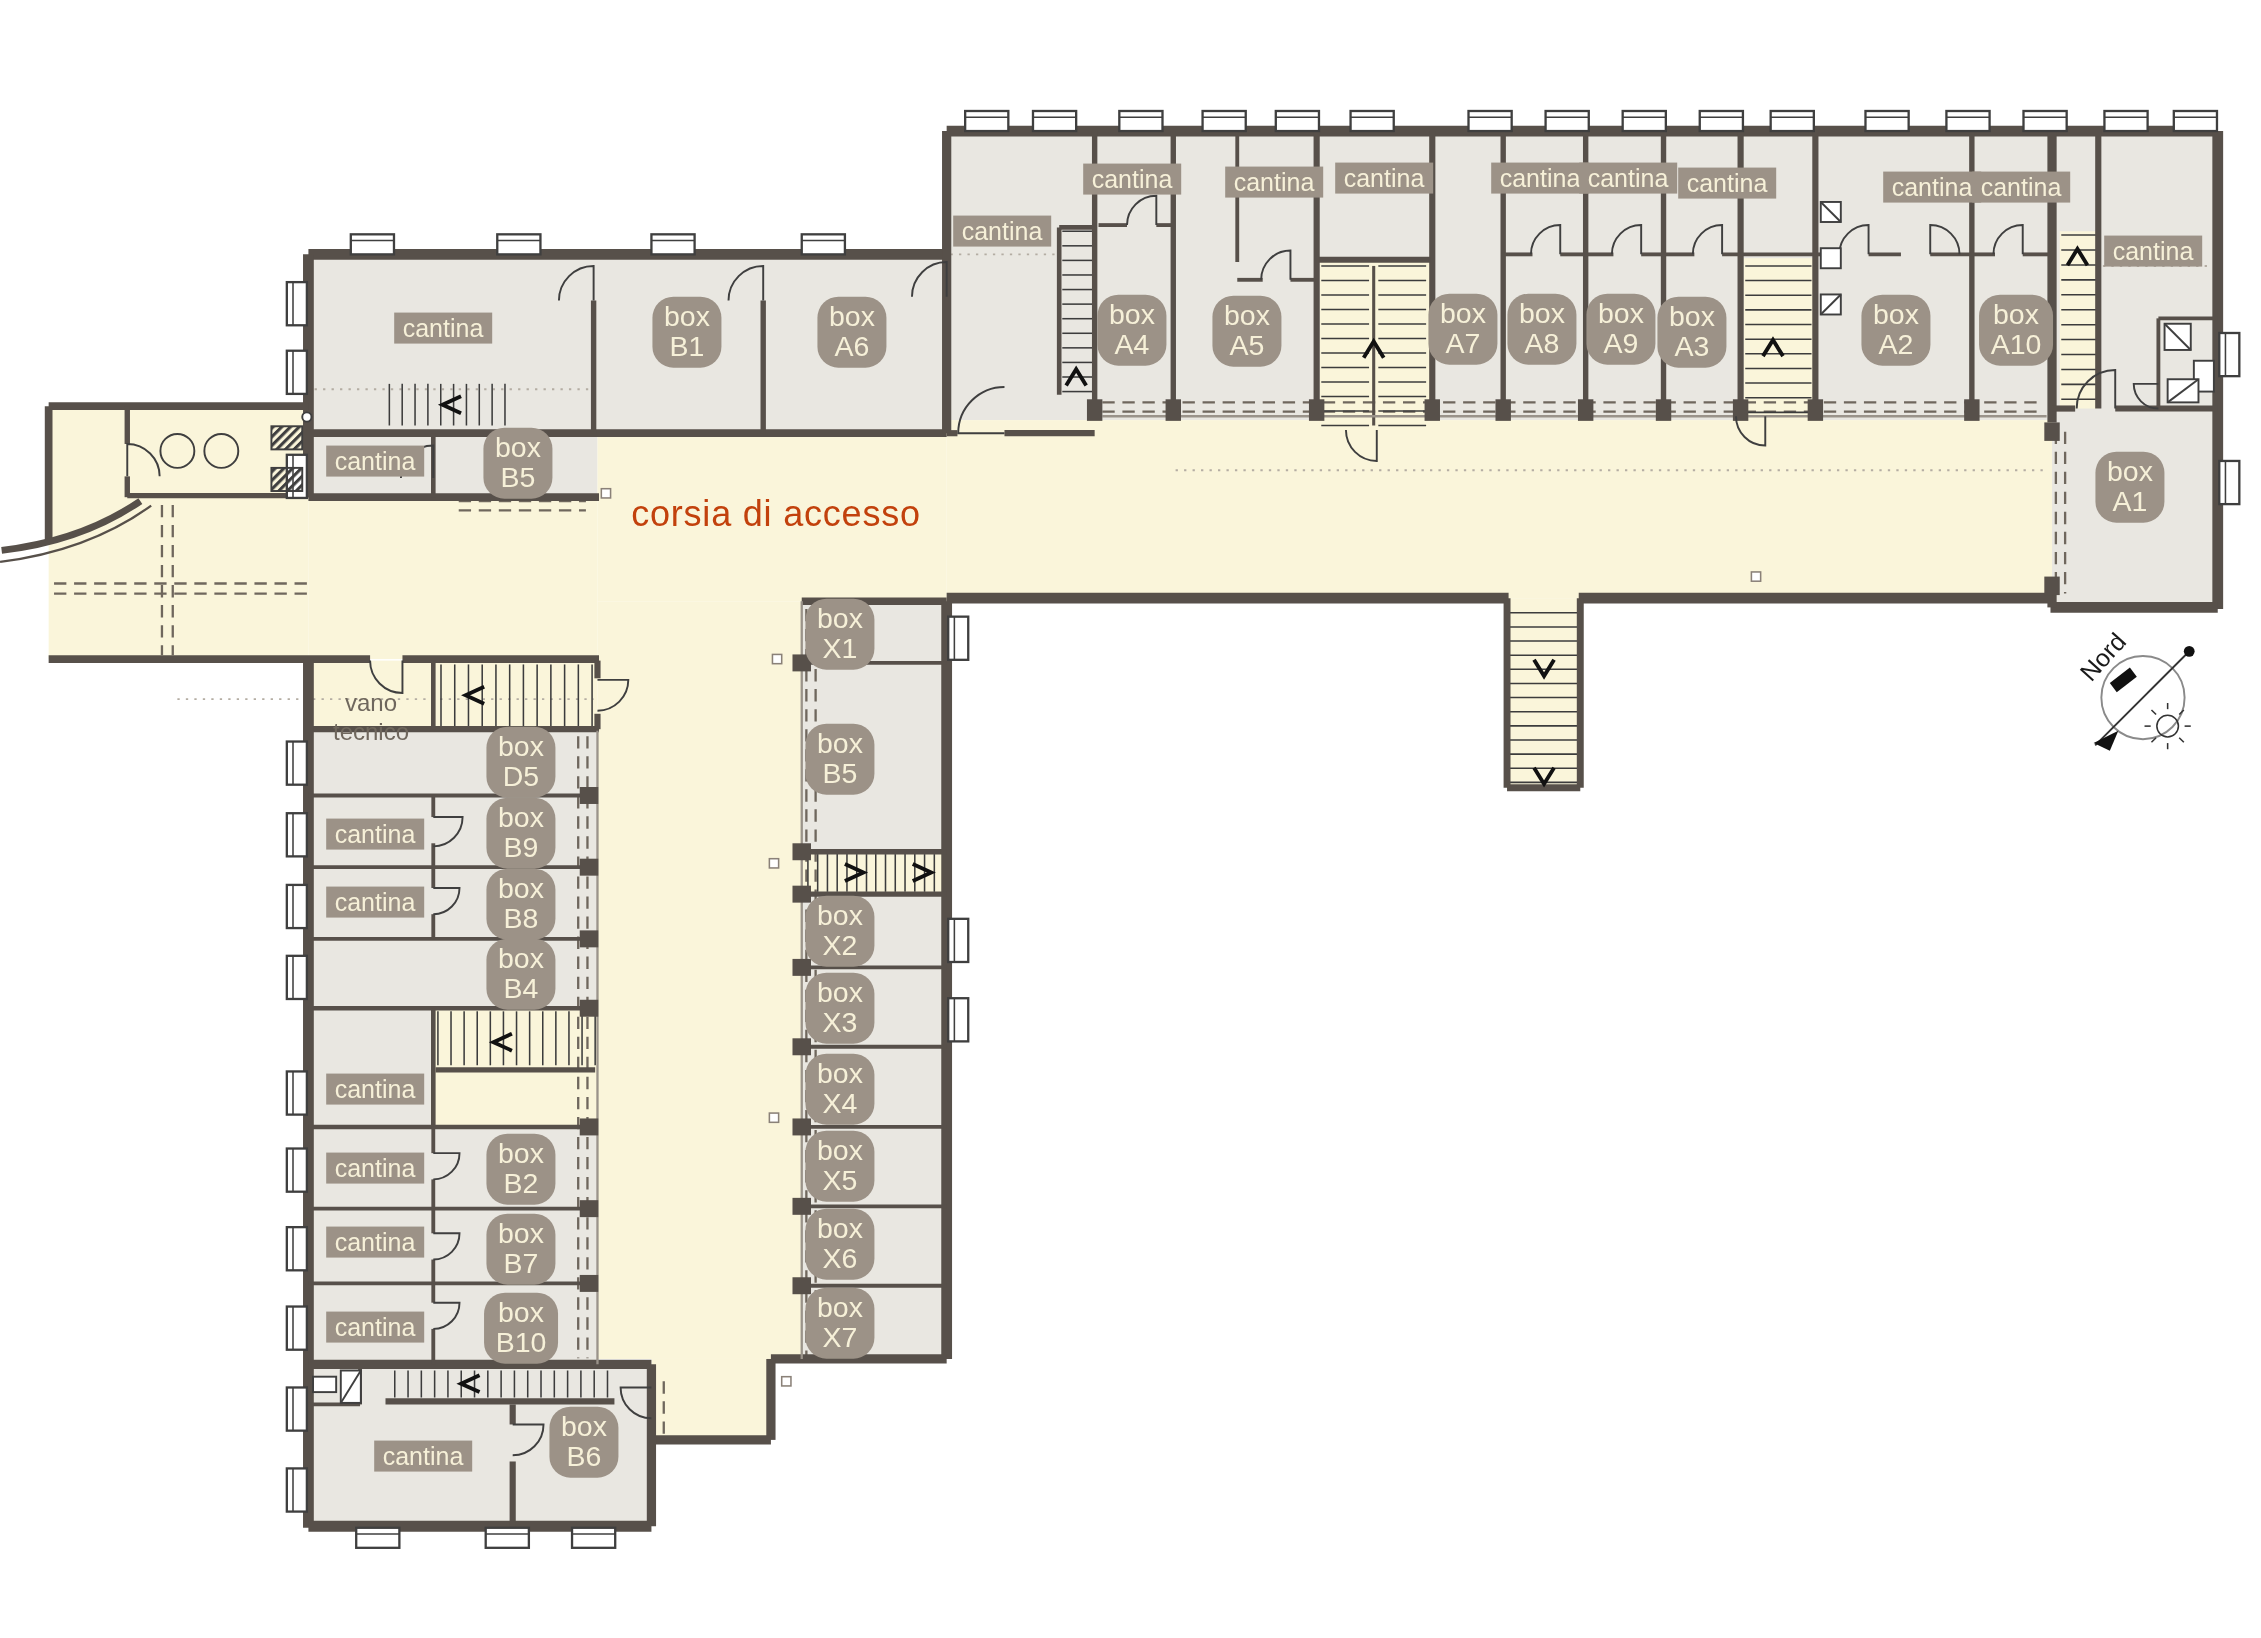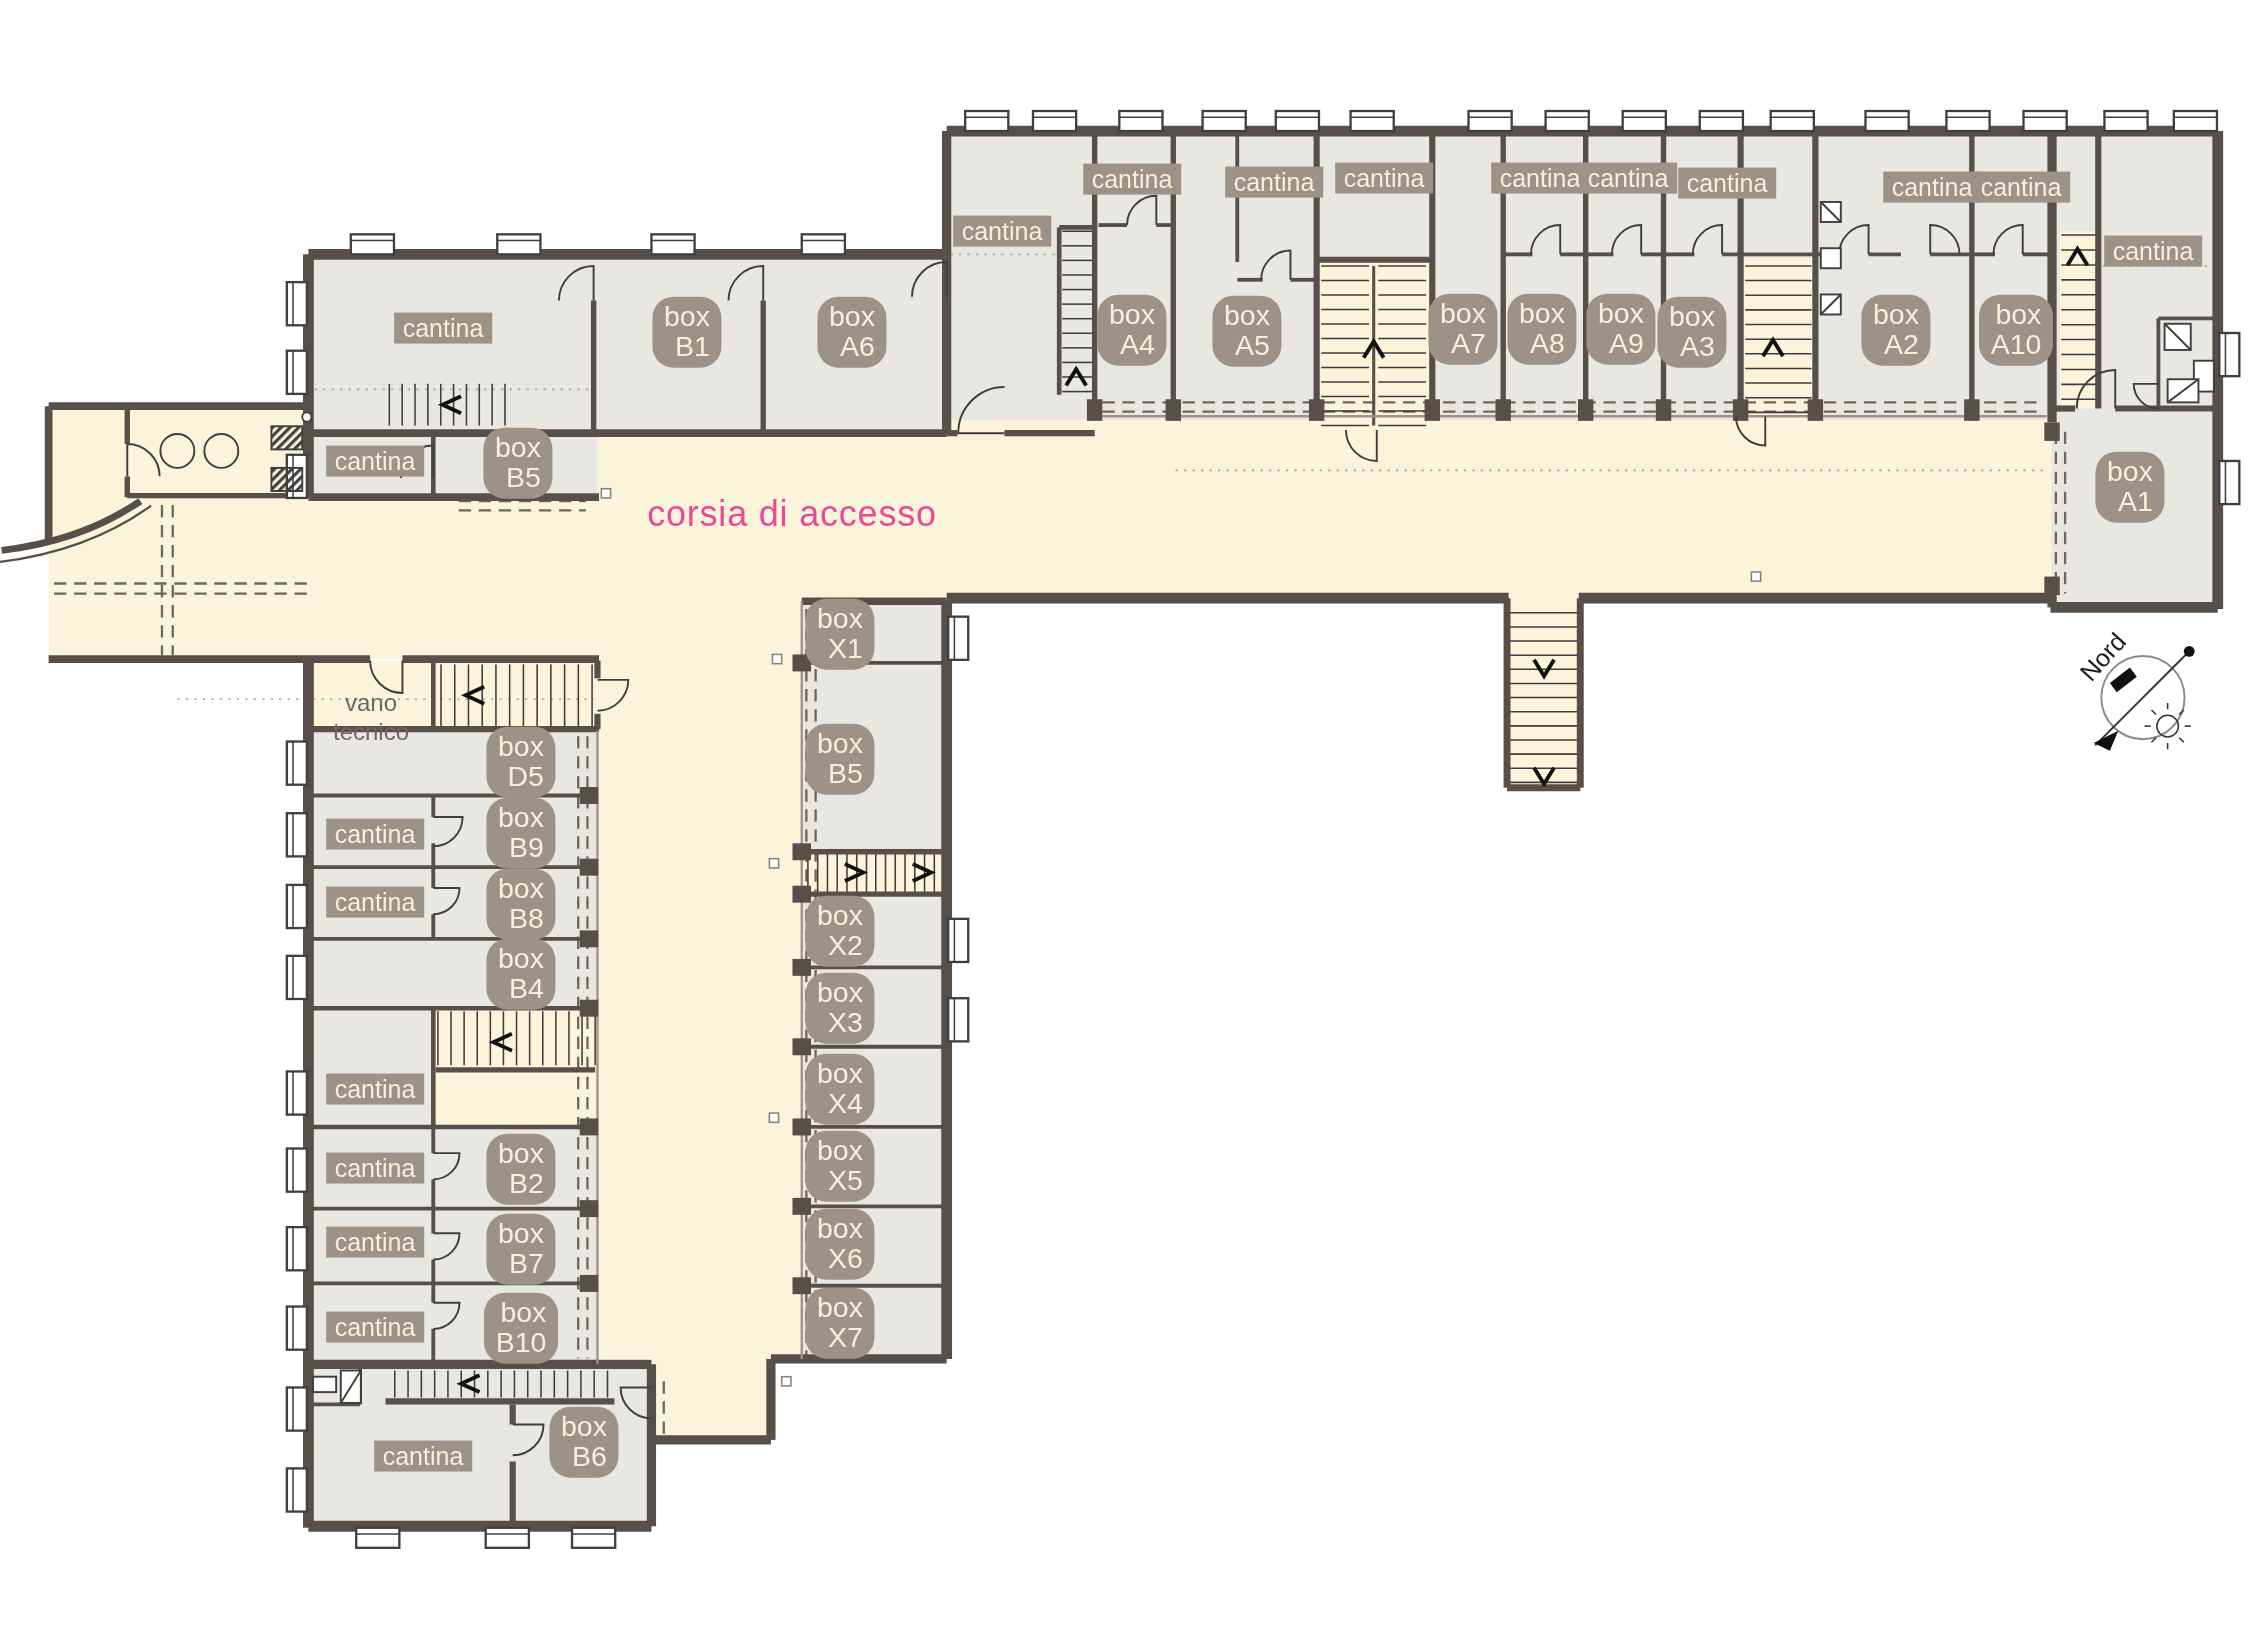--- a/index.html
+++ b/index.html
@@ -1,26 +1,26 @@
 <!DOCTYPE html>
 <html style="font-size:12.3px"><head>
 <meta charset="utf-8">
 <style>
   html,body{margin:0;padding:0;background:#ffffff;}
   .plan{position:relative;width:2261px;height:1638px;background:#fff;overflow:hidden;
         font-family:"Liberation Sans",sans-serif;}
   .plan svg{position:absolute;left:0;top:0;width:2261px;height:1638px;}
   .labels{position:absolute;left:0;top:0;width:100%;height:100%;}
   .badge{position:absolute;transform:translate(-50%,-50%);background:#9c9287;color:#f6f0d8;
-         text-align:right;line-height:1.05;}
+         text-align:center;line-height:1.05;}
   .box-badge{font-size:28.5px;padding:5.4px 11.6px;border-radius:21px;}
   .box-badge span{display:block;}
   .cantina-badge{font-size:25px;padding:2.3px 8.5px;white-space:nowrap;}
-  .corsia{position:absolute;transform:translate(-50%,-50%);font-size:36px;color:#ec4899;
-          white-space:nowrap;letter-spacing:0.8px;margin-left:16px;}
+  .corsia{position:absolute;transform:translate(-50%,-50%);font-size:36px;color:#c2410c;
+          white-space:nowrap;letter-spacing:0.8px;}
   .vano{position:absolute;transform:translate(-50%,-50%);font-size:24px;color:#6f675d;
         width:123px;text-align:center;line-height:1.2;}
   .nord{position:absolute;transform:translate(-50%,-50%) rotate(-48deg);font-size:25px;color:#1a1a1a;}
 </style>
 </head>
 <body>
 
 <div class="plan">
 
   <svg viewBox="0 0 2933 2125">

